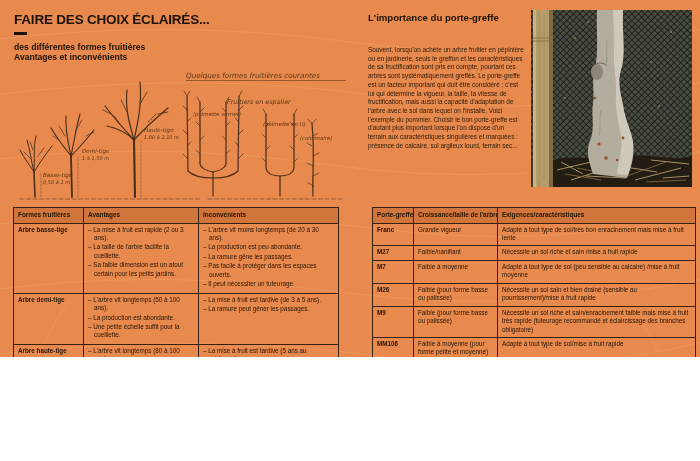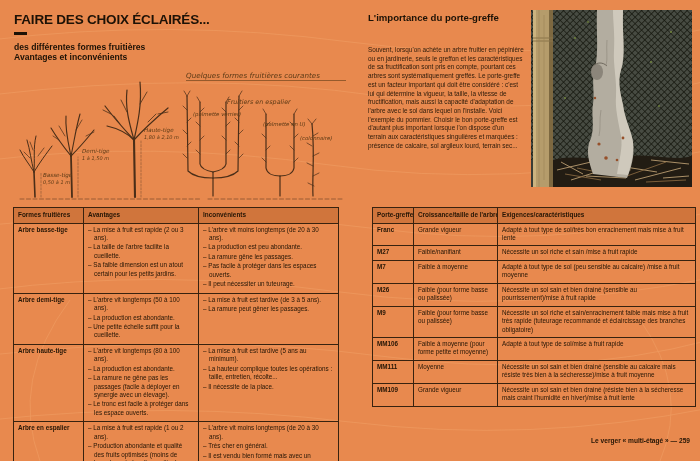--- a/index.html
+++ b/index.html
@@ -1,17 +1,17 @@
 <!DOCTYPE html>
 <html><head>
 <meta charset="utf-8">
 <style>
   html,body{margin:0;padding:0;}
   .page{
-    position:relative; width:700px; height:461px; overflow:hidden;
+    position:relative; width:700px; height:357px; overflow:hidden;
     background:#E8894E;
     font-family:"Liberation Sans", sans-serif;
     color:#241505;
   }
   .bg-texture{position:absolute;left:0;top:0;width:700px;height:461px;pointer-events:none;}
 
   
   .header{position:absolute;left:14px;top:12px;width:330px;}
   .page-title{font-size:13.5px;font-weight:bold;letter-spacing:-0.2px;color:#1d1206;margin:0;}
   .title-dash{width:13px;height:2.6px;background:#1d1206;margin:5px 0 7px 0;}

